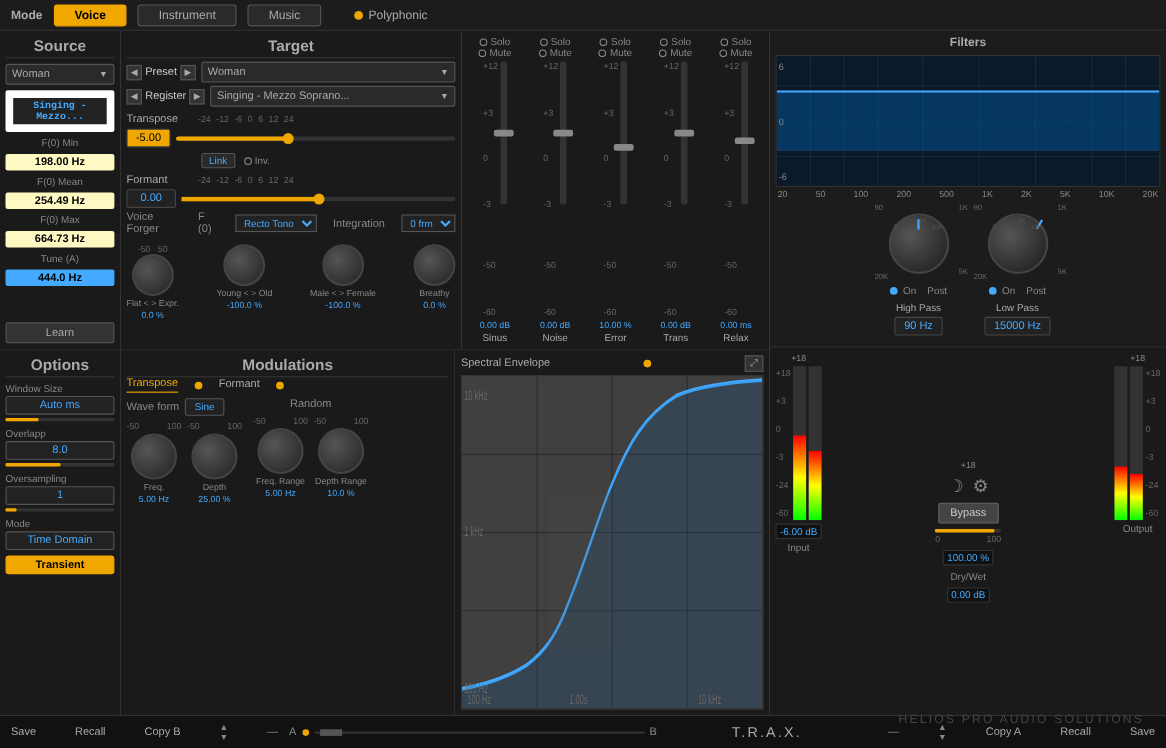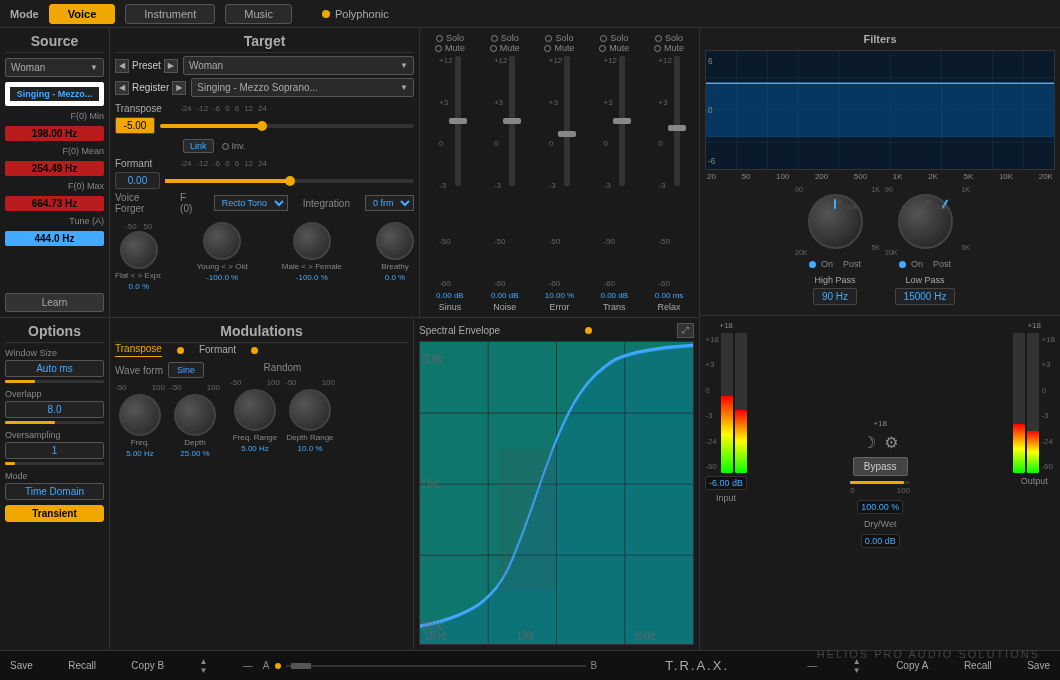--- a/index.html
+++ b/index.html
@@ -106,37 +106,38 @@
       padding: 3px 5px;
       font-size: 10px;
       cursor: pointer;
       display: flex;
       align-items: center;
       justify-content: space-between;
       border-radius: 2px;
     }
     .dropdown-btn .arrow { font-size: 8px; }
     .value-display {
-      background: #b91c1c;
+      background: #fef9c3;
       color: #000;
       text-align: center;
       padding: 2px 5px;
       border-radius: 2px;
       font-size: 10px;
       font-weight: bold;
     }
     .value-display.small {
       background: #222;
       color: #4af;
-      border: 5px solid #ffffff;
+      border: 7px solid #ffffff;
+      font-family: Liberation Mono, monospace;
     }
     .label-small {
       color: #888;
       font-size: 9px;
-      text-align: right;
+      text-align: center;
     }
     .learn-btn {
       background: #333;
       border: 1px solid #555;
       color: #aaa;
       padding: 3px 10px;
       font-size: 10px;
       cursor: pointer;
       border-radius: 2px;
       text-align: center;
@@ -366,21 +367,21 @@
       flex-direction: column;
     }
     .spectral-header {
       display: flex;
       justify-content: space-between;
       align-items: center;
       margin-bottom: 3px;
     }
     .spectral-canvas {
       flex: 1;
-      background: #0f766e;
+      background: #404040;
       border: 1px solid #333;
       position: relative;
       overflow: hidden;
     }
     
     .right-panel {
       width: 360px;
       display: flex;
       flex-direction: column;
       background: #1a1a1a;

